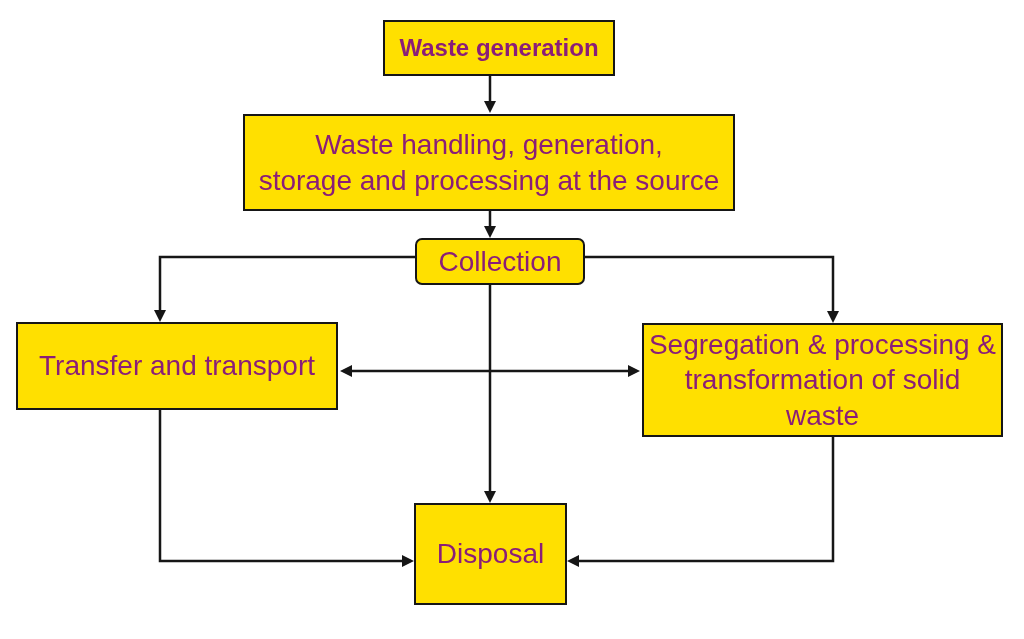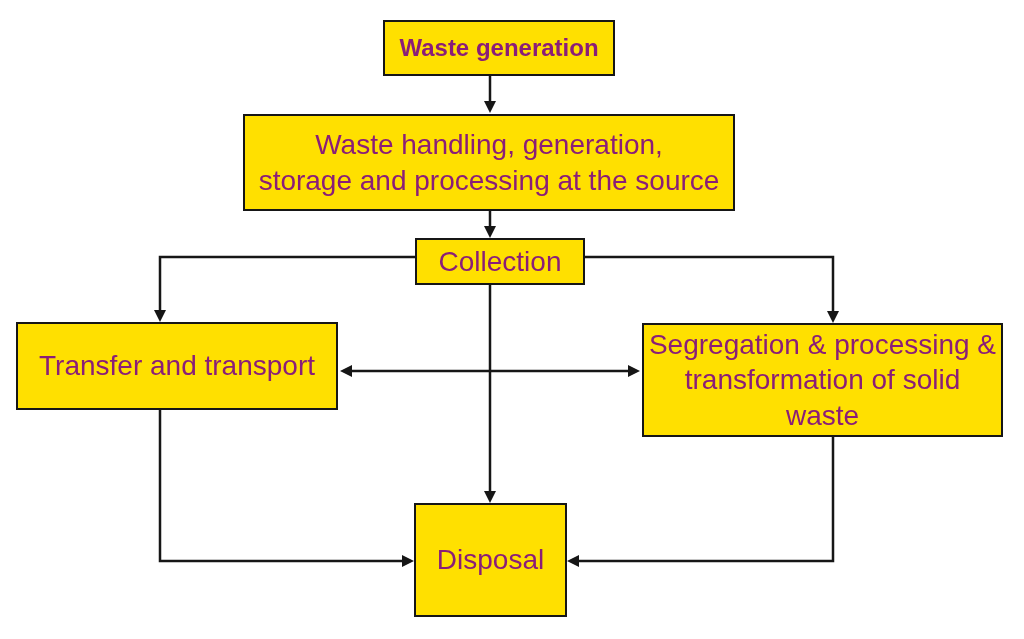--- a/index.html
+++ b/index.html
@@ -45,24 +45,24 @@
     text-align: center;
     white-space: pre-line;
     font-size: 28px;
     line-height: 1.26;
   }
   .node-waste-generation {
     left: 383px; top: 20px; width: 232px; height: 56px;
     font-weight: bold; font-size: 24px;
   }
   .node-handling    { left: 243px; top: 114px; width: 492px; height: 97px; }
-  .node-collection  { left: 415px; top: 238px; width: 170px; height: 47px; }
+  .node-collection  { left: 415px; top: 238px; width: 170px; height: 47px; border-radius: 7px; }
   .node-transfer    { left: 16px;  top: 322px; width: 322px; height: 88px; }
   .node-segregation { left: 642px; top: 323px; width: 361px; height: 114px; }
-  .node-disposal    { left: 414px; top: 503px; width: 153px; height: 114px; }
+  .node-disposal    { left: 414px; top: 503px; width: 153px; height: 102px; }
 </style>
 </head>
 <body>
 
 <div class="canvas">
 
   <svg class="edges" viewBox="0 0 1024 639" xmlns="http://www.w3.org/2000/svg">
 
     <g>
       <line class="edge-line" x1="490" y1="76" x2="490" y2="103"></line>

